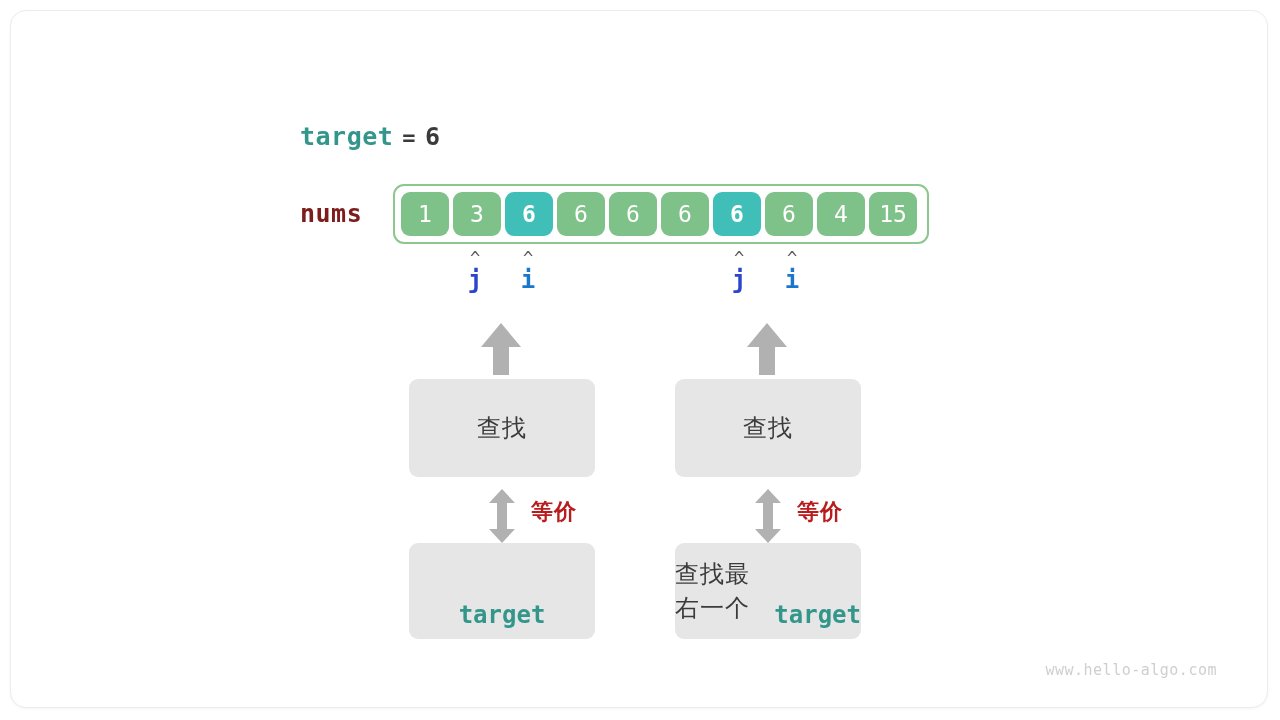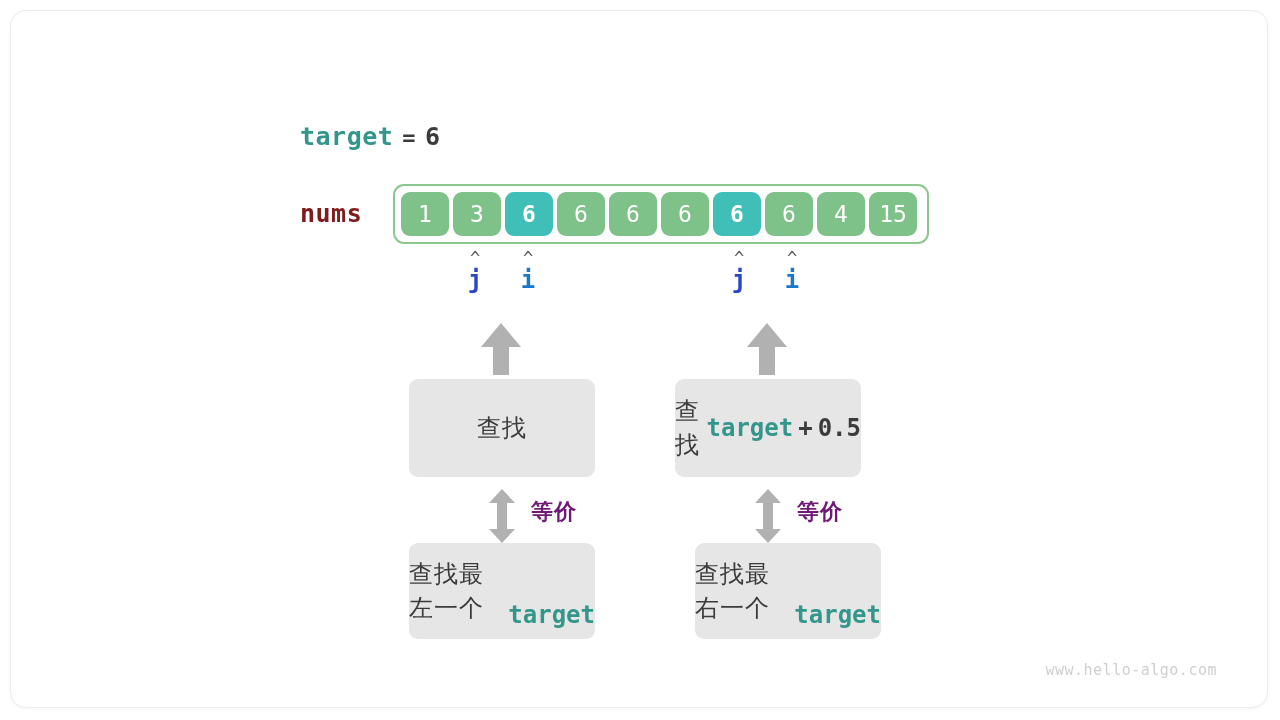--- a/index.html
+++ b/index.html
@@ -195,21 +195,21 @@
     width: 0;
     height: 0;
     border-left: 13px solid transparent;
     border-right: 13px solid transparent;
     border-top: 14px solid #b1b1b1;
   }
   .eqv-label {
     position: absolute;
     font-size: 22px;
     font-weight: bold;
-    color: #701a75;
+    color: #b91c1c;
     letter-spacing: 1px;
   }
 
   
   #watermark {
     position: absolute;
     right: 50px;
     bottom: 28px;
     font-family: "DejaVu Sans Mono", monospace;
     font-size: 15px;
@@ -268,42 +268,40 @@
     <div class="head"></div>
     <div class="shaft"></div>
   </div>
 
   <div class="gbox" style="left:398px; top:368px; width:186px; height:98px;">
     <div class="line1">查找</div>
   </div>
 
   <div class="gbox" style="left:664px; top:368px; width:186px; height:98px;">
     <div class="line1">查找</div>
-    <div class="line2"><span class="teal">target</span><span class="op" style="margin:0 5px;">+</span><span class="op">0.5</span></div>
   </div>
 
   <div class="dbl-arrow" style="left:478px; top:478px;">
     <div class="head-up"></div>
     <div class="shaft"></div>
     <div class="head-dn"></div>
   </div>
   <div class="eqv-label" style="left:520px; top:486px;">等价</div>
 
   <div class="dbl-arrow" style="left:744px; top:478px;">
     <div class="head-up"></div>
     <div class="shaft"></div>
     <div class="head-dn"></div>
   </div>
   <div class="eqv-label" style="left:786px; top:486px;">等价</div>
 
   <div class="gbox" style="left:398px; top:532px; width:186px; height:96px;">
-    <div class="line1">查找最左一个</div>
     <div class="line2 teal">target</div>
   </div>
 
-  <div class="gbox" style="left:684px; top:532px; width:186px; height:96px;">
+  <div class="gbox" style="left:664px; top:532px; width:186px; height:96px;">
     <div class="line1">查找最右一个</div>
     <div class="line2 teal">target</div>
   </div>
 
   <div id="watermark">www.hello-algo.com</div>
 
 </div>
 
 </body></html>

